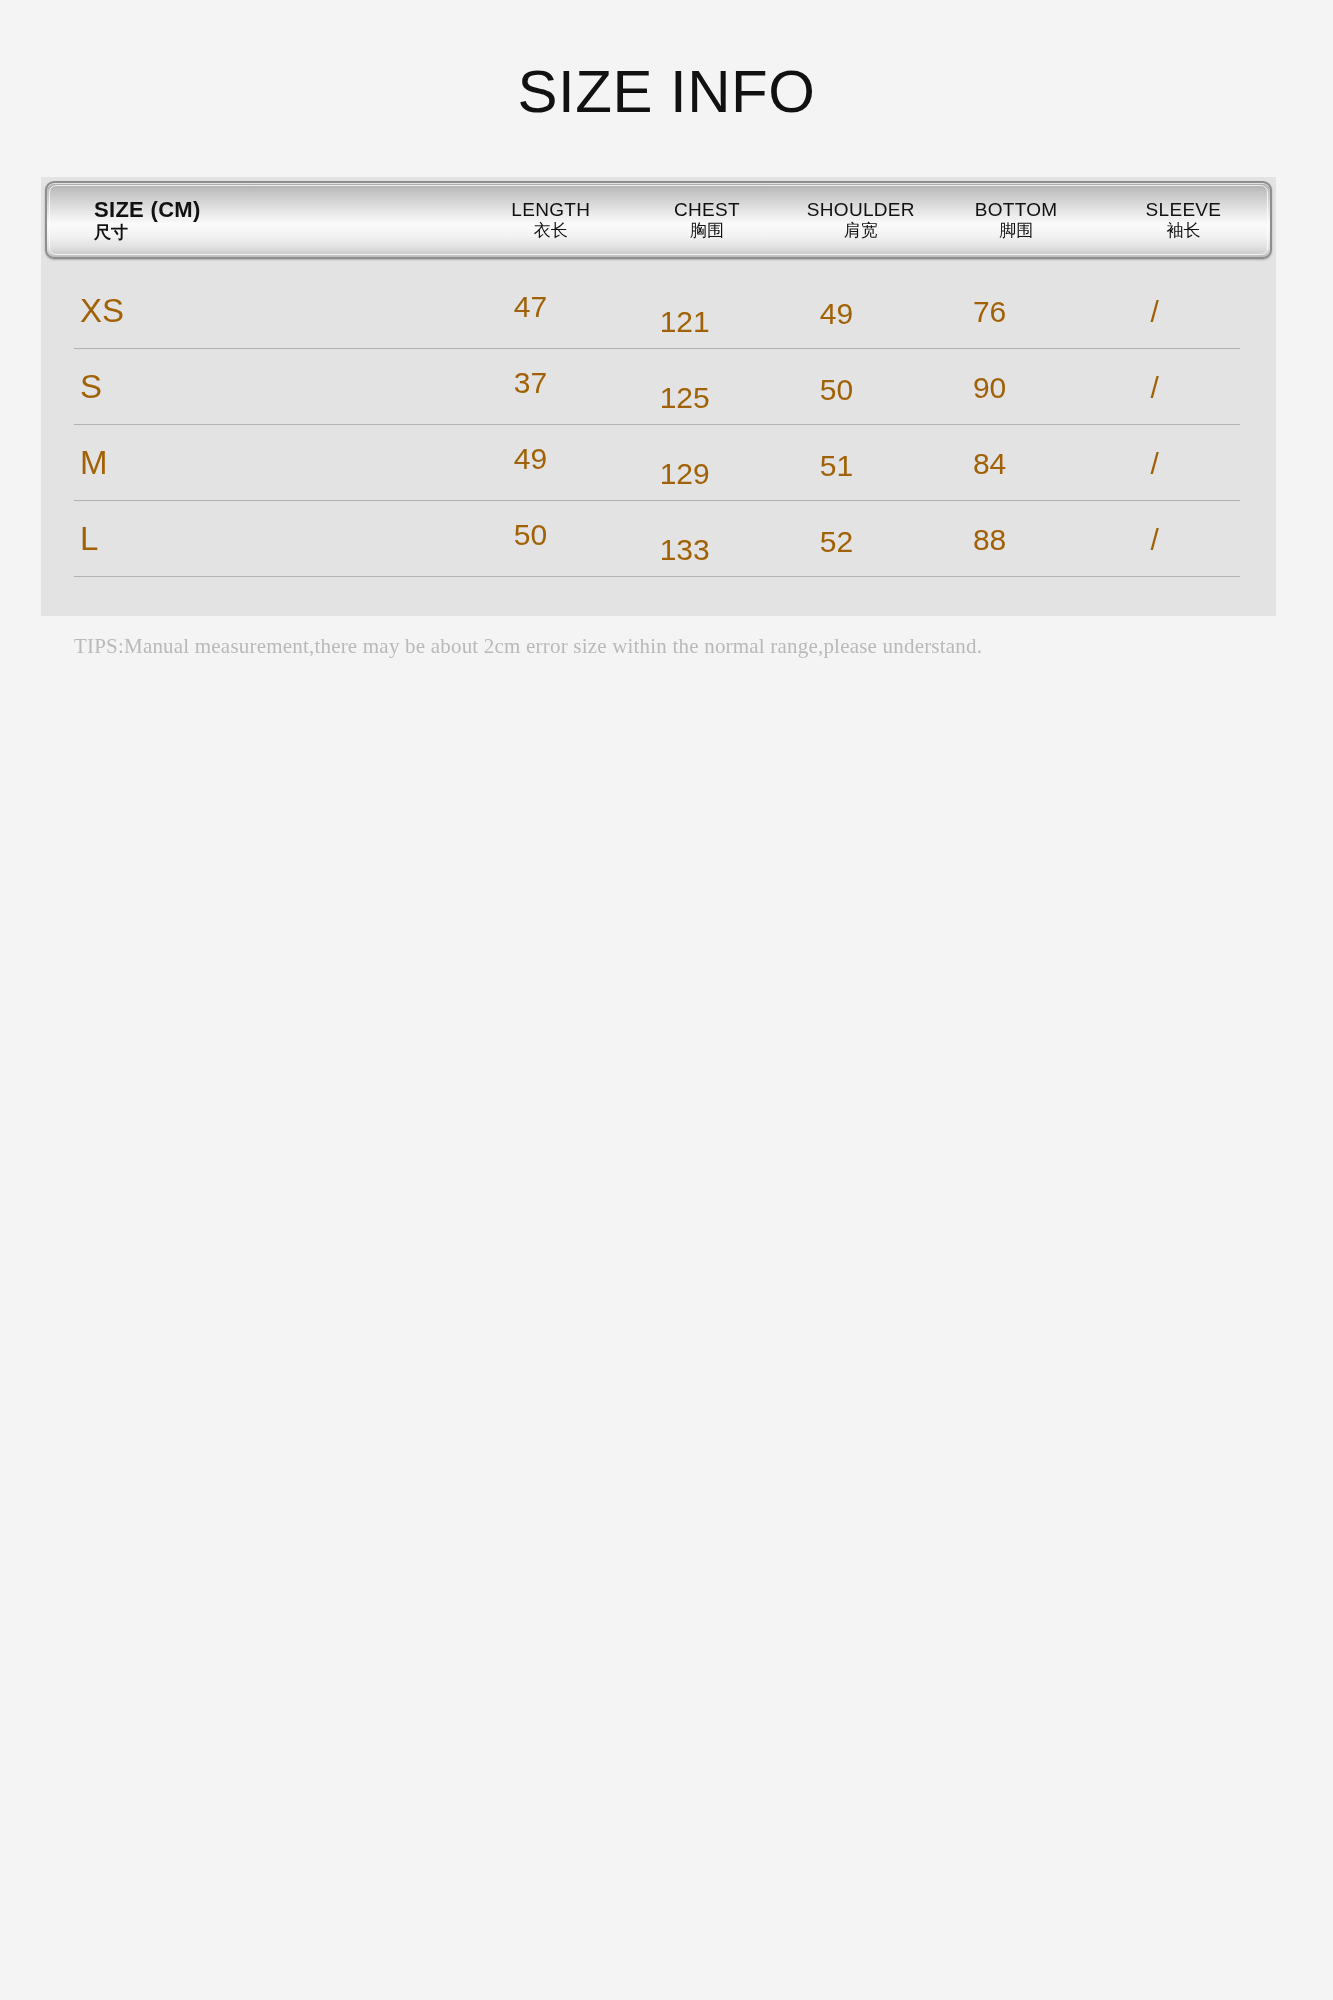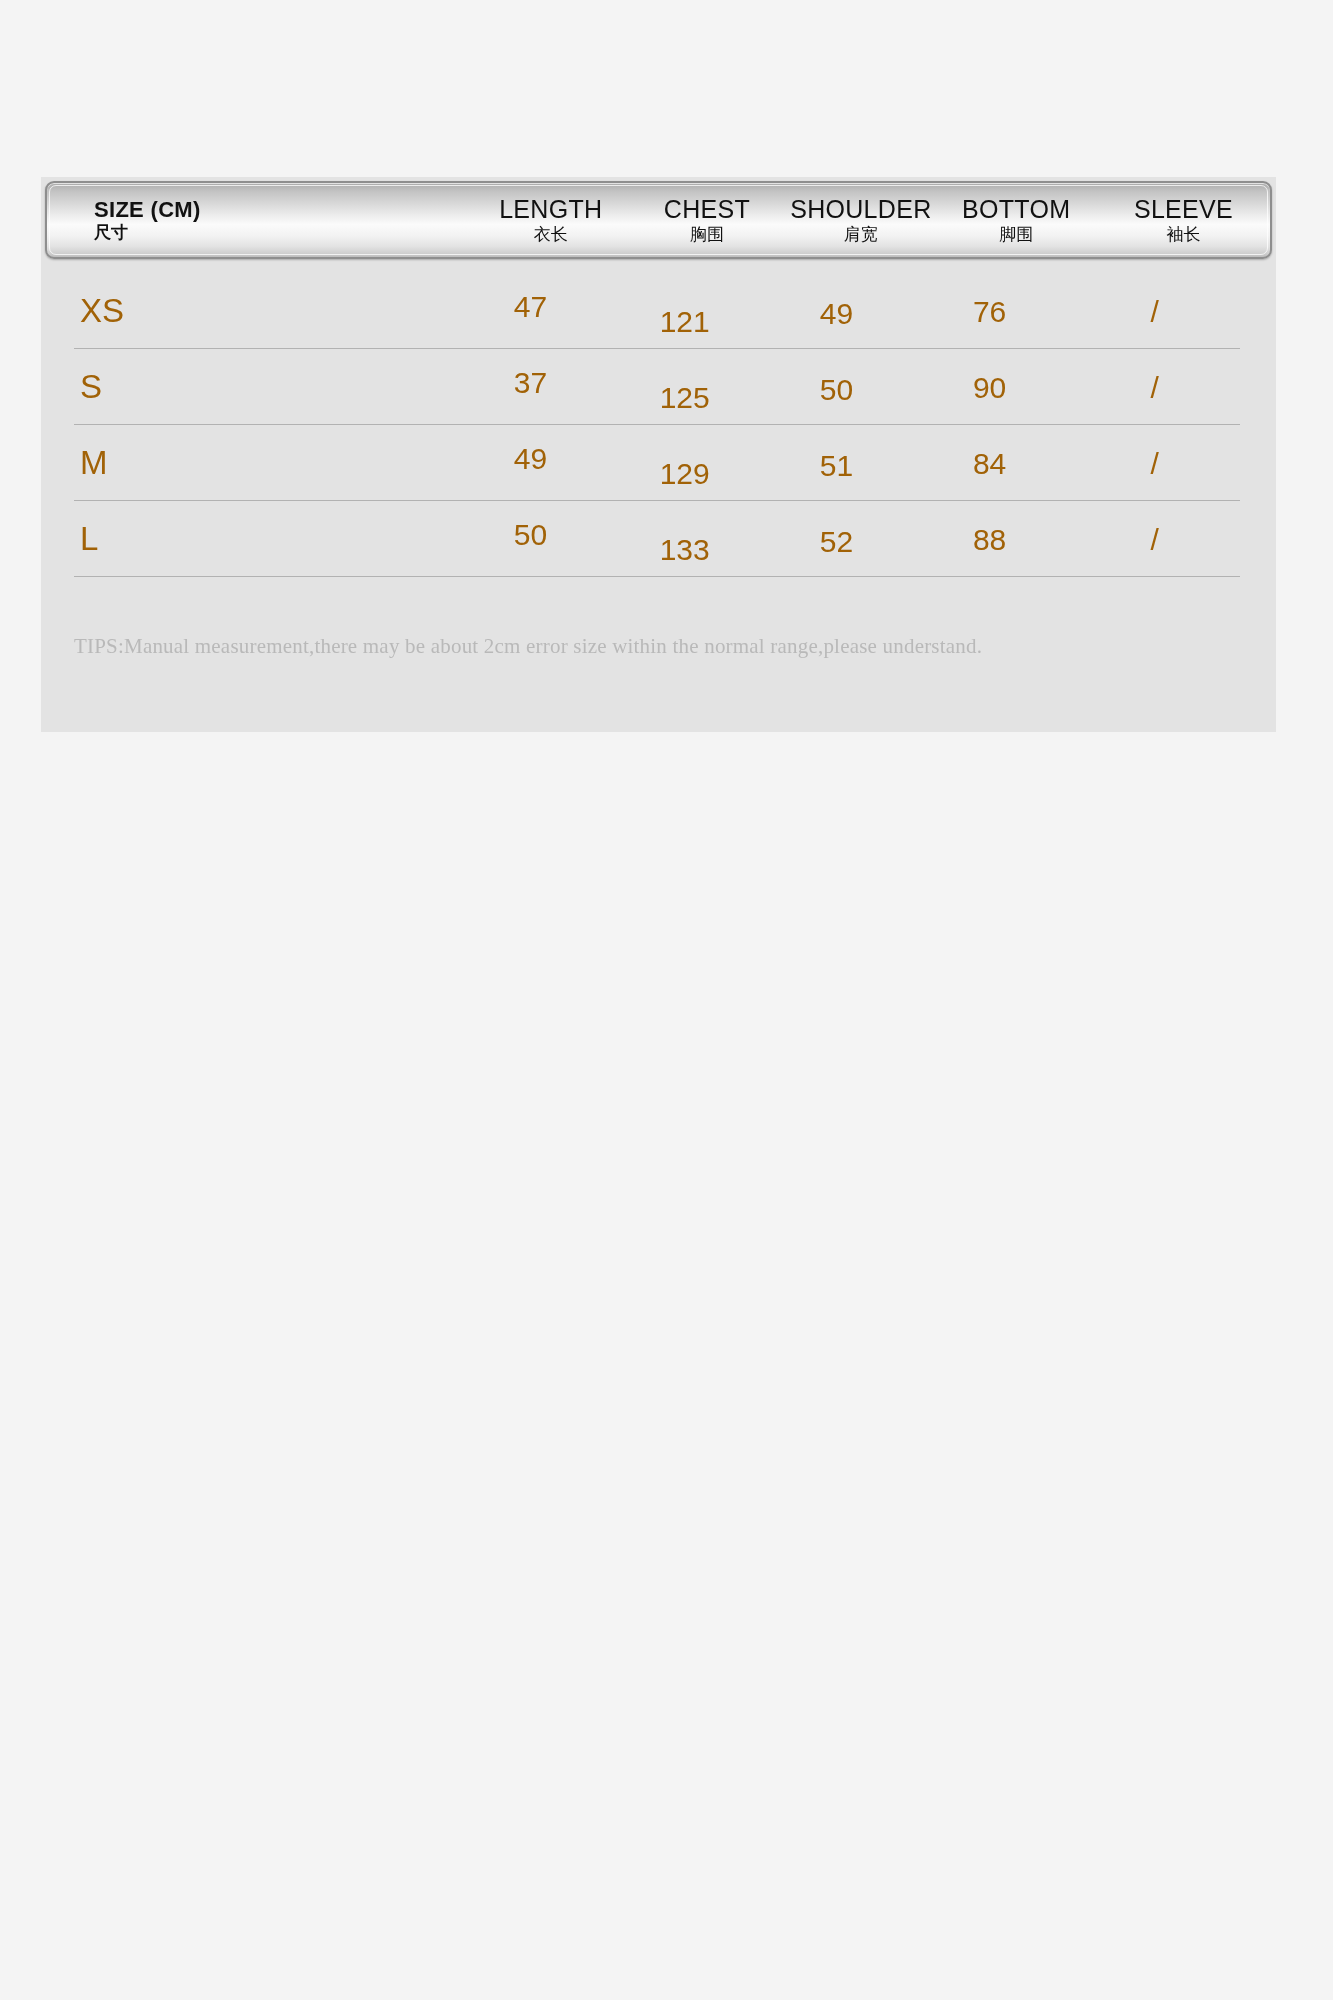--- a/index.html
+++ b/index.html
@@ -34,21 +34,21 @@
     color: #111111;
     line-height: 1;
   }
 
   
   .size-panel {
     position: absolute;
     left: 41px;
     top: 177px;
     width: 1235px;
-    height: 555px;
+    height: 439px;
     background: #e3e3e3;
   }
 
   
   .table-header {
     position: absolute;
     left: 4px;
     top: 4px;
     width: 1227px;
     height: 78px;
@@ -86,21 +86,21 @@
 
   .th {
     position: relative;
     text-align: center;
     color: #111111;
     line-height: 1.18;
     z-index: 2;
   }
   .th .en {
     display: block;
-    font-size: 25px;
+    font-size: 19px;
     font-weight: 400;
     letter-spacing: 0.3px;
   }
   .th .cn {
     display: block;
     font-size: 17px;
     font-weight: 400;
     margin-top: 0;
   }
   .th-size {
@@ -162,20 +162,21 @@
     letter-spacing: 0.2px;
     white-space: nowrap;
     margin-top: 17px;
   }
 </style>
 </head>
 <body>
 
 <div class="page">
 
+  <div class="page-title">SIZE INFO</div>
 
   <div class="size-panel">
 
     <div class="table-header">
 
       <div class="th th-size col-size">
         <span class="en">SIZE (CM)</span>
         <span class="cn">尺寸</span>
       </div>
 

